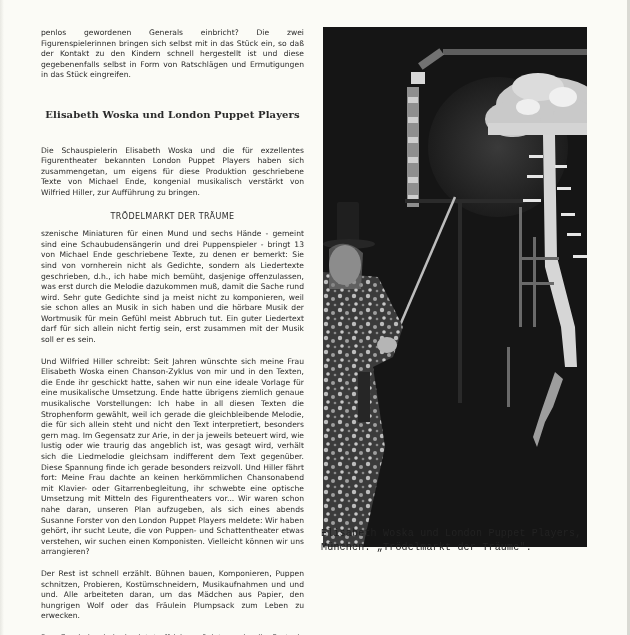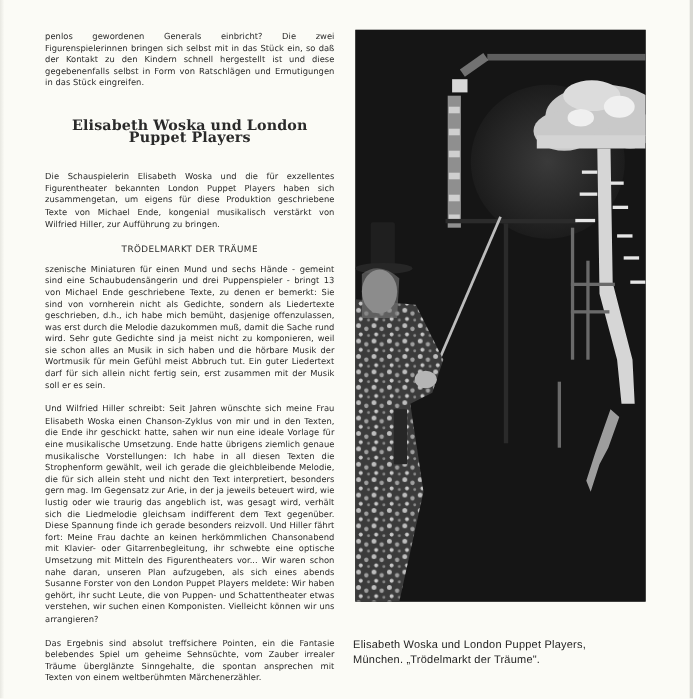--- a/index.html
+++ b/index.html
@@ -19,56 +19,57 @@
       background: #d9d9d3;
     }
     .text-col {
       position: absolute; left: 41px; top: 28px; width: 263px;
       font-size: 7.6px; line-height: 10.6px; text-align: justify;
       letter-spacing: 0.02px;
     }
     .text-col p { margin: 0 0 11px 0; }
     .text-col p.tight { margin-bottom: 13px; }
     .section-heading {
-      font-weight: bold; text-align: center; font-size: 13px;
+      font-weight: bold; text-align: center; font-size: 10px;
       margin: 29px 0 25px 0;
       font-family: "DejaVu Serif", serif;
       letter-spacing: 0.1px;
     }
     .sub-heading {
       text-align: center; font-size: 8px; letter-spacing: 0.4px;
       margin: 5px 0 7px 0;
     }
     .first-p { margin-bottom: 0 !important; }
     .photo {
       position: absolute; left: 323px; top: 27px; width: 264px; height: 520px;
       background: #141414; overflow: hidden;
     }
     .photo svg { display: block; }
     .caption {
-      position: absolute; left: 321px; top: 580px; width: 300px;
+      position: absolute; left: 321px; top: 527px; width: 300px;
       font-size: 10px; line-height: 13.5px; color: #222;
-      font-family: Liberation Sans, sans-serif;
+      font-family: Liberation Mono, monospace;
       letter-spacing: 0.2px;
     }
     .caption div { white-space: nowrap; }
   </style>
 </head>
 <body>
 
 <div class="page-shadow-left"></div>
 <div class="page-edge-right"></div>
 
 <div class="text-col">
   <p class="first-p">penlos gewordenen Generals einbricht? Die zwei Figurenspielerinnen bringen sich selbst mit in das Stück ein, so daß der Kontakt zu den Kindern schnell hergestellt ist und diese gegebenenfalls selbst in Form von Ratschlägen und Ermutigungen in das Stück eingreifen.</p>
   <div class="section-heading">Elisabeth Woska und London Puppet Players</div>
   <p class="tight">Die Schauspielerin Elisabeth Woska und die für exzellentes Figurentheater bekannten London Puppet Players haben sich zusammengetan, um eigens für diese Produktion geschriebene Texte von Michael Ende, kongenial musikalisch verstärkt von Wilfried Hiller, zur Aufführung zu bringen.</p>
   <div class="sub-heading">TRÖDELMARKT DER TRÄUME</div>
   <p>szenische Miniaturen für einen Mund und sechs Hände - gemeint sind eine Schaubudensängerin und drei Puppenspieler - bringt 13 von Michael Ende geschriebene Texte, zu denen er bemerkt: Sie sind von vornherein nicht als Gedichte, sondern als Liedertexte geschrieben, d.h., ich habe mich bemüht, dasjenige offenzulassen, was erst durch die Melodie dazukommen muß, damit die Sache rund wird. Sehr gute Gedichte sind ja meist nicht zu komponieren, weil sie schon alles an Musik in sich haben und die hörbare Musik der Wortmusik für mein Gefühl meist Abbruch tut. Ein guter Liedertext darf für sich allein nicht fertig sein, erst zusammen mit der Musik soll er es sein.</p>
   <p>Und Wilfried Hiller schreibt: Seit Jahren wünschte sich meine Frau Elisabeth Woska einen Chanson-Zyklus von mir und in den Texten, die Ende ihr geschickt hatte, sahen wir nun eine ideale Vorlage für eine musikalische Umsetzung. Ende hatte übrigens ziemlich genaue musikalische Vorstellungen: Ich habe in all diesen Texten die Strophenform gewählt, weil ich gerade die gleichbleibende Melodie, die für sich allein steht und nicht den Text interpretiert, besonders gern mag. Im Gegensatz zur Arie, in der ja jeweils beteuert wird, wie lustig oder wie traurig das angeblich ist, was gesagt wird, verhält sich die Liedmelodie gleichsam indifferent dem Text gegenüber. Diese Spannung finde ich gerade besonders reizvoll. Und Hiller fährt fort: Meine Frau dachte an keinen herkömmlichen Chansonabend mit Klavier- oder Gitarrenbegleitung, ihr schwebte eine optische Umsetzung mit Mitteln des Figurentheaters vor... Wir waren schon nahe daran, unseren Plan aufzugeben, als sich eines abends Susanne Forster von den London Puppet Players meldete: Wir haben gehört, ihr sucht Leute, die von Puppen- und Schattentheater etwas verstehen, wir suchen einen Komponisten. Vielleicht können wir uns arrangieren?</p>
+  <p>Der Rest ist schnell erzählt. Bühnen bauen, Komponieren, Puppen schnitzen, Probieren, Kostümschneidern, Musikaufnahmen und und und. Alle arbeiteten daran, um das Mädchen aus Papier, den hungrigen Wolf oder das Fräulein Plumpsack zum Leben zu erwecken.</p>
   <p>Das Ergebnis sind absolut treffsichere Pointen, ein die Fantasie belebendes Spiel um geheime Sehnsüchte, vom Zauber irrealer Träume überglänzte Sinngehalte, die spontan ansprechen mit Texten von einem weltberühmten Märchenerzähler.</p>
 </div>
 
 <div class="photo">
   <svg width="264" height="520" viewBox="0 0 264 520">
     <defs>
       <radialGradient id="moon" cx="50%" cy="50%" r="50%">
         <stop offset="0%" stop-color="#3a3a3a"></stop>
         <stop offset="100%" stop-color="#1c1c1c"></stop>
       </radialGradient>

